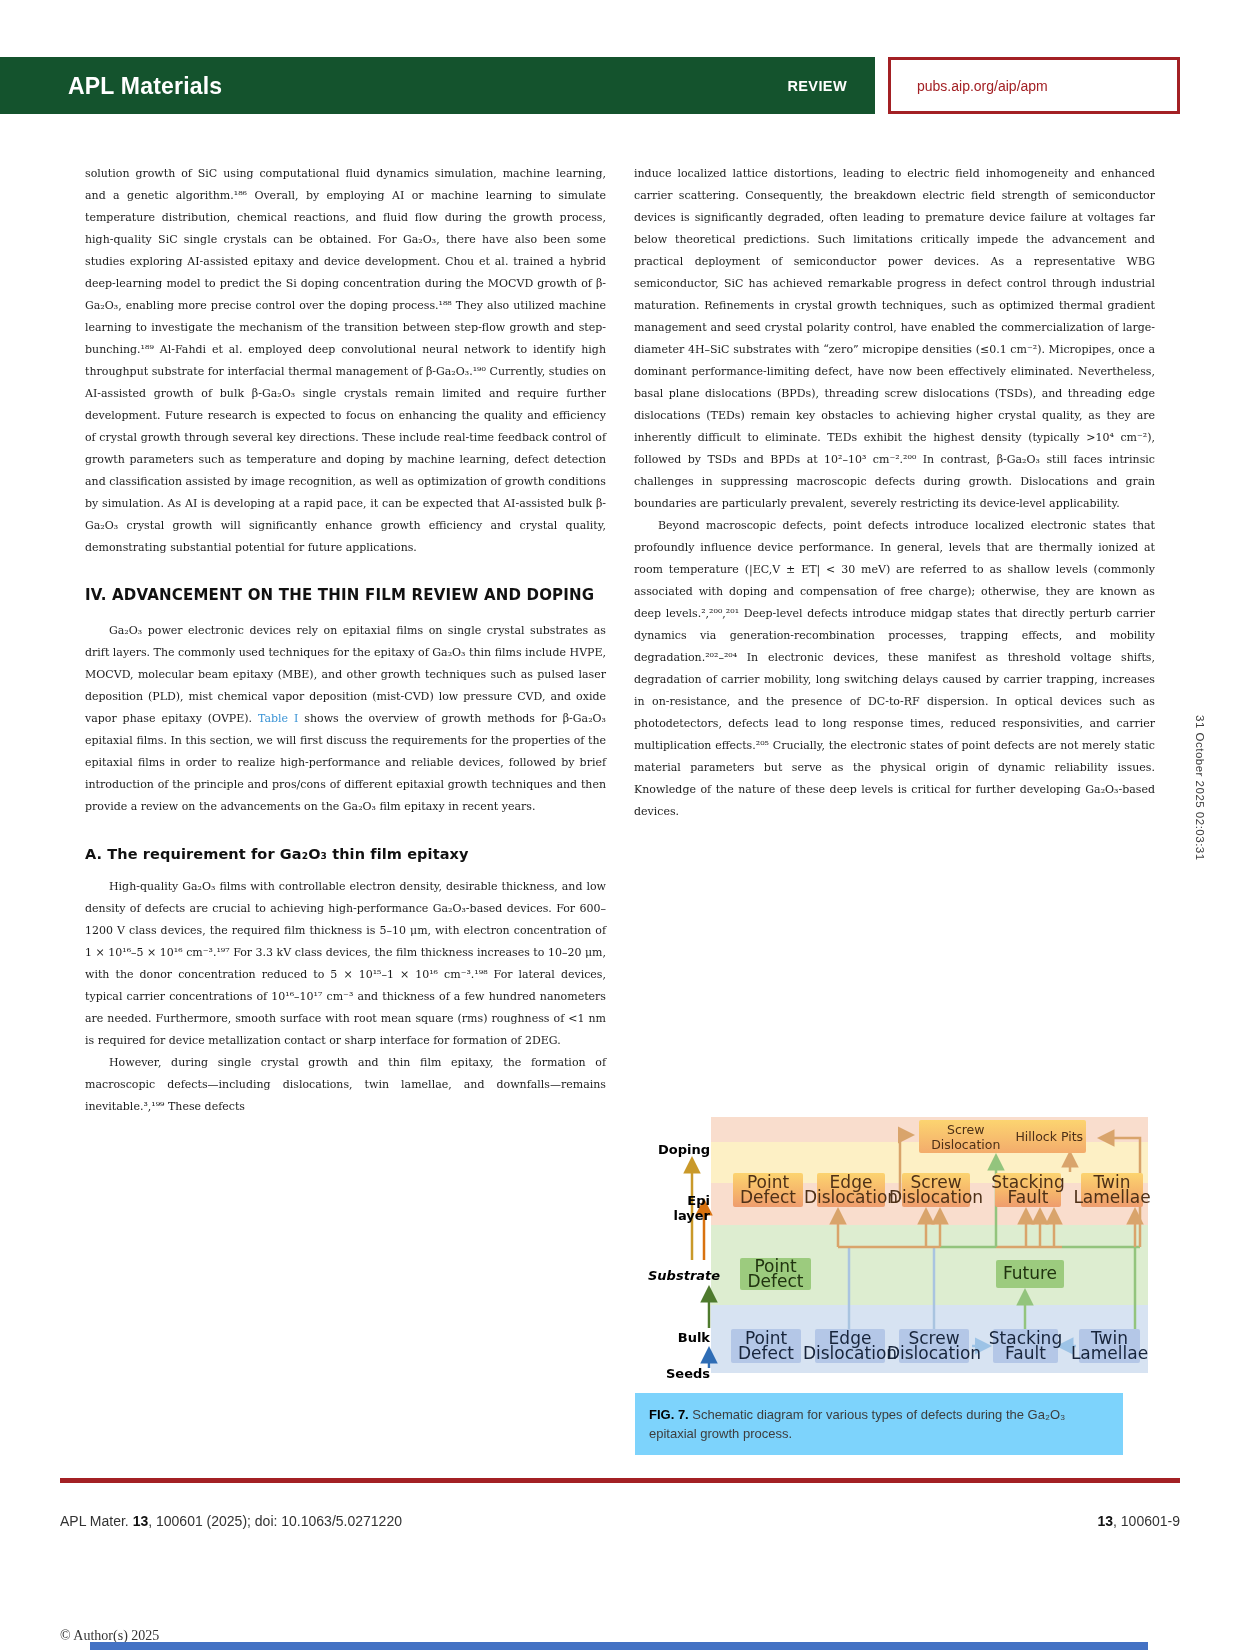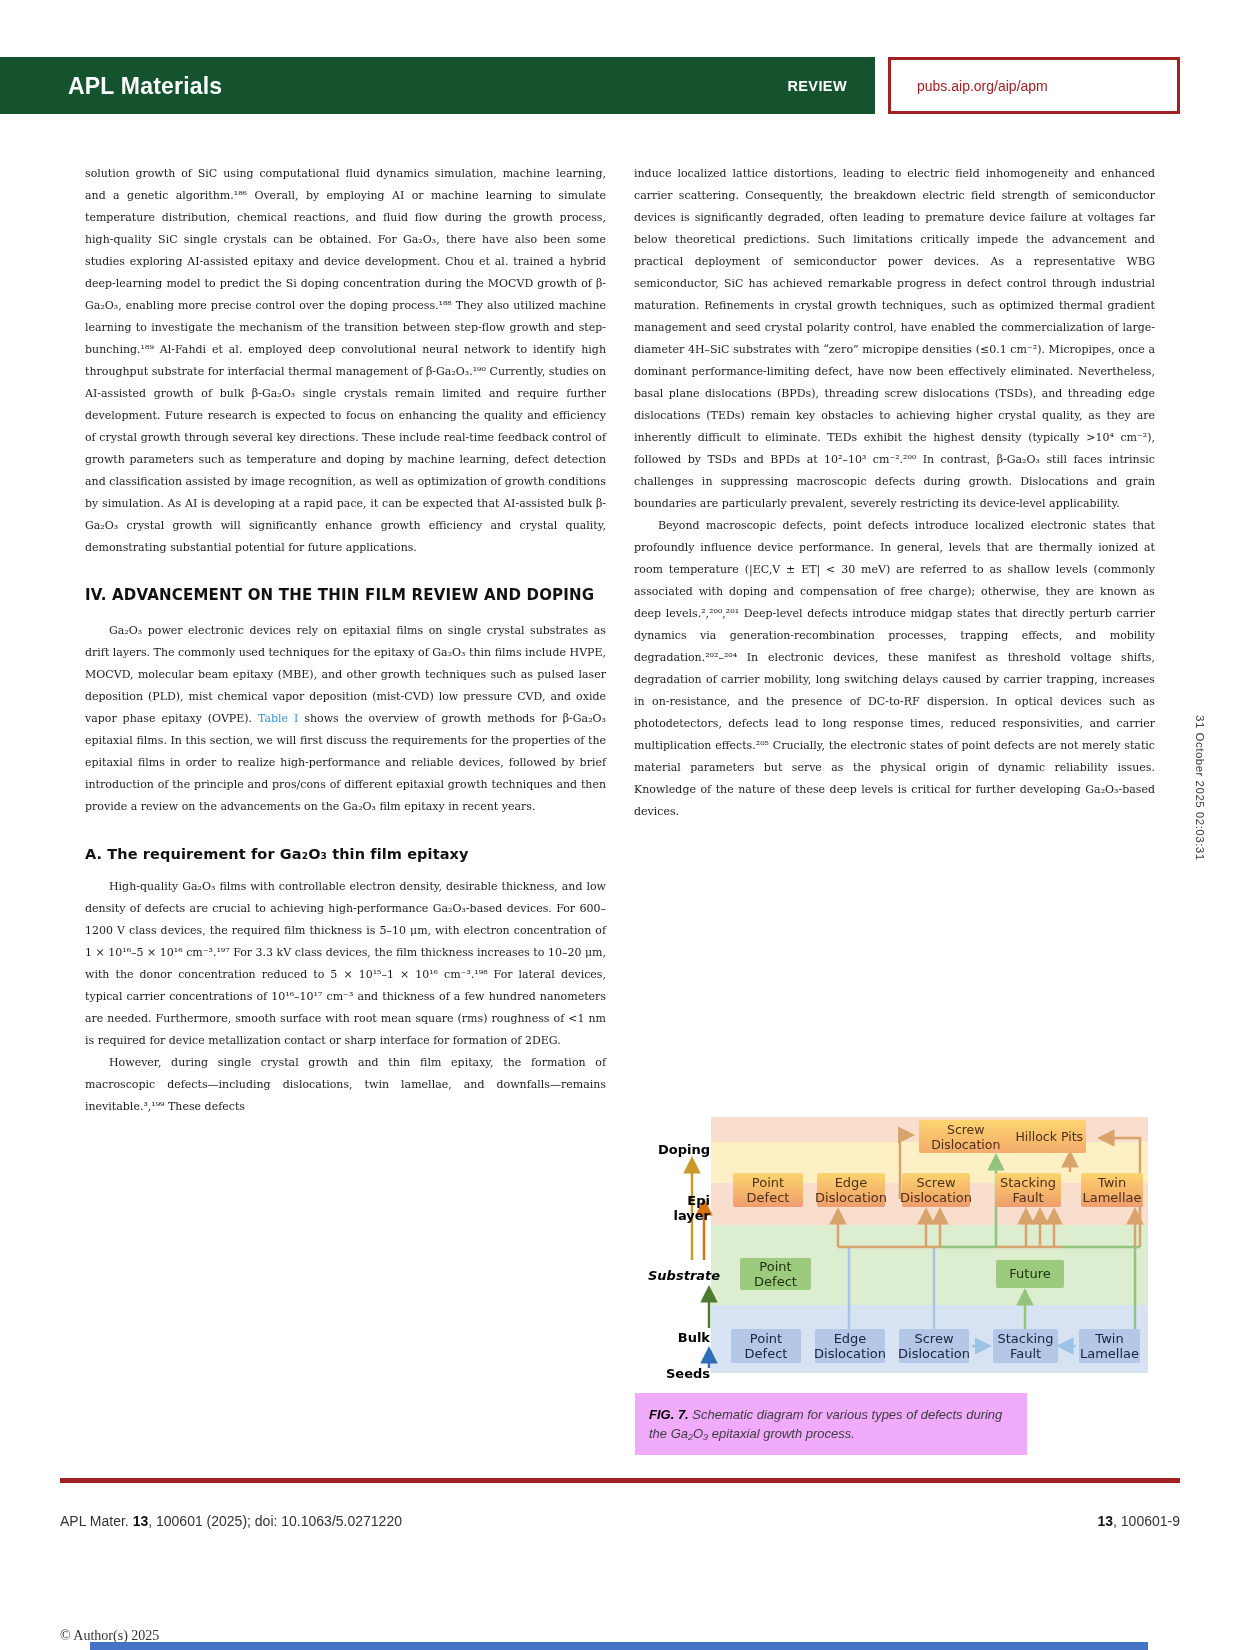--- a/index.html
+++ b/index.html
@@ -39,32 +39,32 @@
   .figdiag{position:absolute;left:16px;top:0;width:540px;height:300px;
         font-family:"DejaVu Sans","Liberation Sans",sans-serif;margin-left:20px;}
   .band{position:absolute;left:63px;width:437px;}
   .b-pink1{top:22px;height:25px;background:#f9ddcd;}
   .b-yellow{top:47px;height:41px;background:#fdf0c5;}
   .b-pink2{top:88px;height:42px;background:#f9ddcd;}
   .b-green{top:130px;height:80px;background:#ddedd0;}
   .b-blue{top:210px;height:68px;background:#d7e3f2;}
   .arrowsvg{position:absolute;left:0;top:0;}
   .gbox{position:absolute;display:flex;align-items:center;justify-content:center;text-align:center;
-        font-size:13px;line-height:15.5px;border-radius:2px;}
+        font-size:17px;line-height:15.5px;border-radius:2px;}
   .gbox.warm{background:linear-gradient(180deg,#fcd470 0%,#f6b66b 55%,#ee9c6e 100%);color:#4d3017;}
   .gbox.greenb{background:#9ccb7e;color:#20330f;}
   .gbox.blueb{background:#b4c7e7;color:#17243a;}
   .topbox{position:absolute;left:271px;top:25px;width:167px;height:33px;display:flex;align-items:center;
         background:linear-gradient(180deg,#fcd470 0%,#f3ac6c 100%);color:#4d3017;
         font-size:12.5px;line-height:15px;text-align:center;border-radius:2px;}
   .topbox .tb-l{width:56%;}
   .topbox .tb-r{width:44%;}
   .laylab{position:absolute;width:62px;text-align:right;font-weight:bold;font-size:13px;color:#000;}
-  .figcap{position:absolute;left:23px;top:298px;width:392px;box-sizing:border-box;background:#f0abfc;
-        padding:12px 14px;font-family:"Liberation Sans",sans-serif;font-size:13px;line-height:19px;color:#3d3d3d;font-style:italic;}
+  .figcap{position:absolute;left:23px;top:298px;width:488px;box-sizing:border-box;background:#7dd3fc;
+        padding:12px 14px;font-family:"Liberation Sans",sans-serif;font-size:13px;line-height:19px;color:#3d3d3d;}
   .figcap b{color:#000;}
 
   
   .rule{position:absolute;left:60px;top:1478px;width:1120px;height:5px;background:#a32024;}
   .foot{position:absolute;font-family:"Liberation Sans",sans-serif;font-size:14px;color:#333;}
   .f1{left:60px;top:1513px;}
   .f2{left:60px;top:1628px;font-family:Liberation Serif, serif;}
   .f3{right:58px;top:1513px;}
   .foot b{color:#111;}
   .bluebar{position:absolute;left:90px;top:1642px;width:1058px;height:8px;background:#4472c4;}

